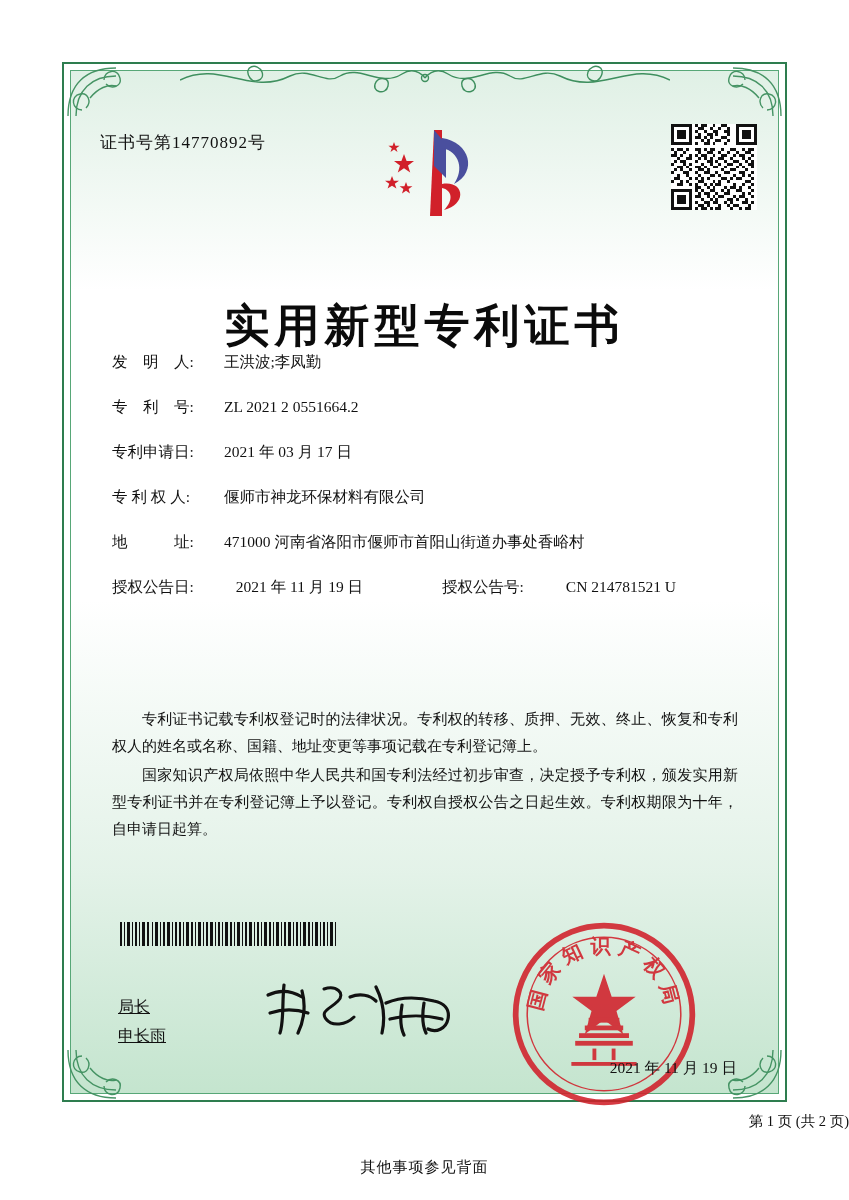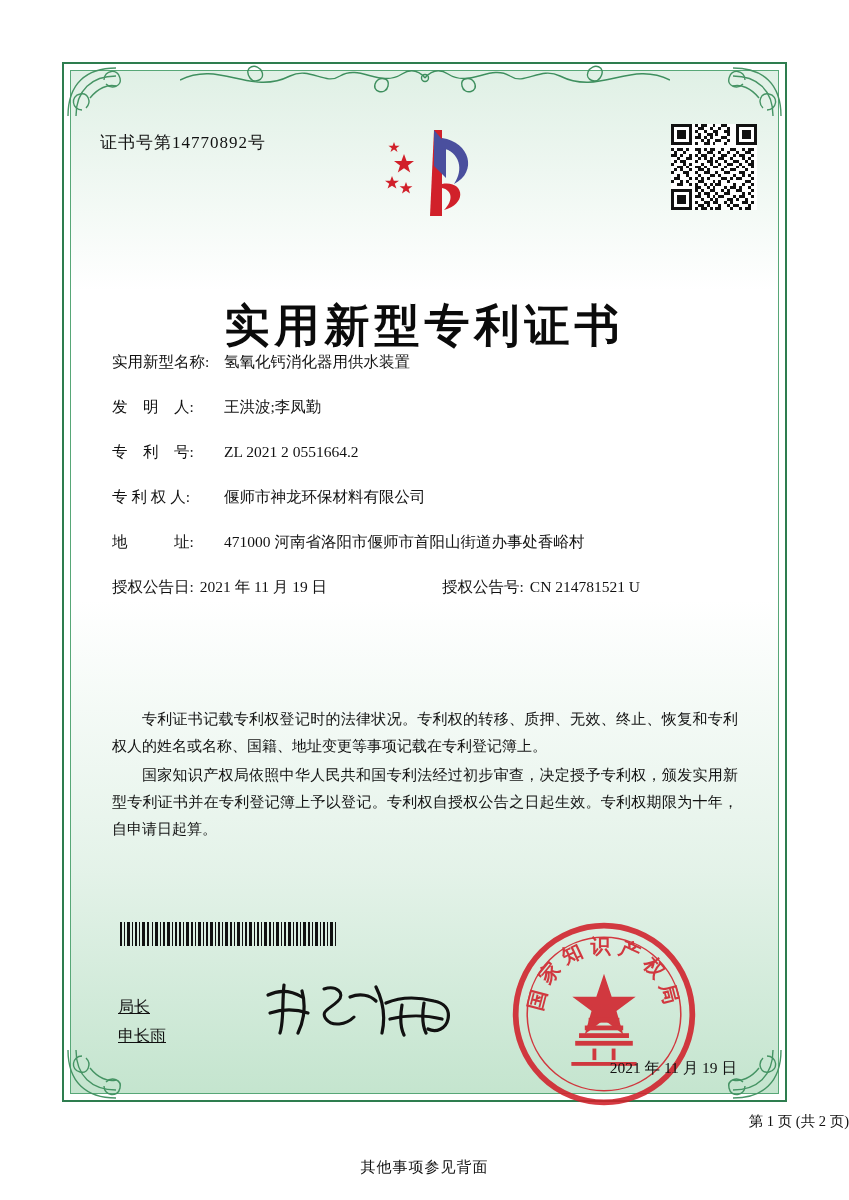--- a/index.html
+++ b/index.html
@@ -144,20 +144,21 @@
     white-space: nowrap;
   }
   .field-value {
     flex: 1;
     white-space: nowrap;
   }
   .field-row.dual { margin-bottom: 22px; }
   .field-row.dual .half {
     display: flex;
     align-items: baseline;
+    gap: 36px;
   }
   .field-row.dual .half:first-child { width: 330px; }
   .field-row.dual .lbl { letter-spacing: 0px; white-space: nowrap; }
   .field-row.dual .val { margin-left: 6px; white-space: nowrap; }
 
   
   .paras {
     position: absolute;
     left: 112px;
     top: 706px;
@@ -535,30 +536,30 @@
           <rect x="23" y="28" width="1" height="1"></rect>
           <rect x="25" y="28" width="2" height="1"></rect>
       </g>
     </svg>
   </div>
 
   <div class="title">实用新型专利证书</div>
 
   <div class="fields">
     <div class="field-row">
-      <span class="field-label">实用新型名称:</span>
-      <span class="field-value">氢氧化钙消化器用供水装置</span>
-    </div>
-    <div class="field-row">
       <span class="field-label">发　明　人:</span>
       <span class="field-value">王洪波;李凤勤</span>
     </div>
     <div class="field-row">
       <span class="field-label">专　利　号:</span>
       <span class="field-value">ZL 2021 2 0551664.2</span>
+    </div>
+    <div class="field-row">
+      <span class="field-label">专利申请日:</span>
+      <span class="field-value">2021 年 03 月 17 日</span>
     </div>
     <div class="field-row">
       <span class="field-label">专 利 权 人:</span>
       <span class="field-value">偃师市神龙环保材料有限公司</span>
     </div>
     <div class="field-row">
       <span class="field-label">地　　　址:</span>
       <span class="field-value">471000 河南省洛阳市偃师市首阳山街道办事处香峪村</span>
     </div>
     <div class="field-row dual">

